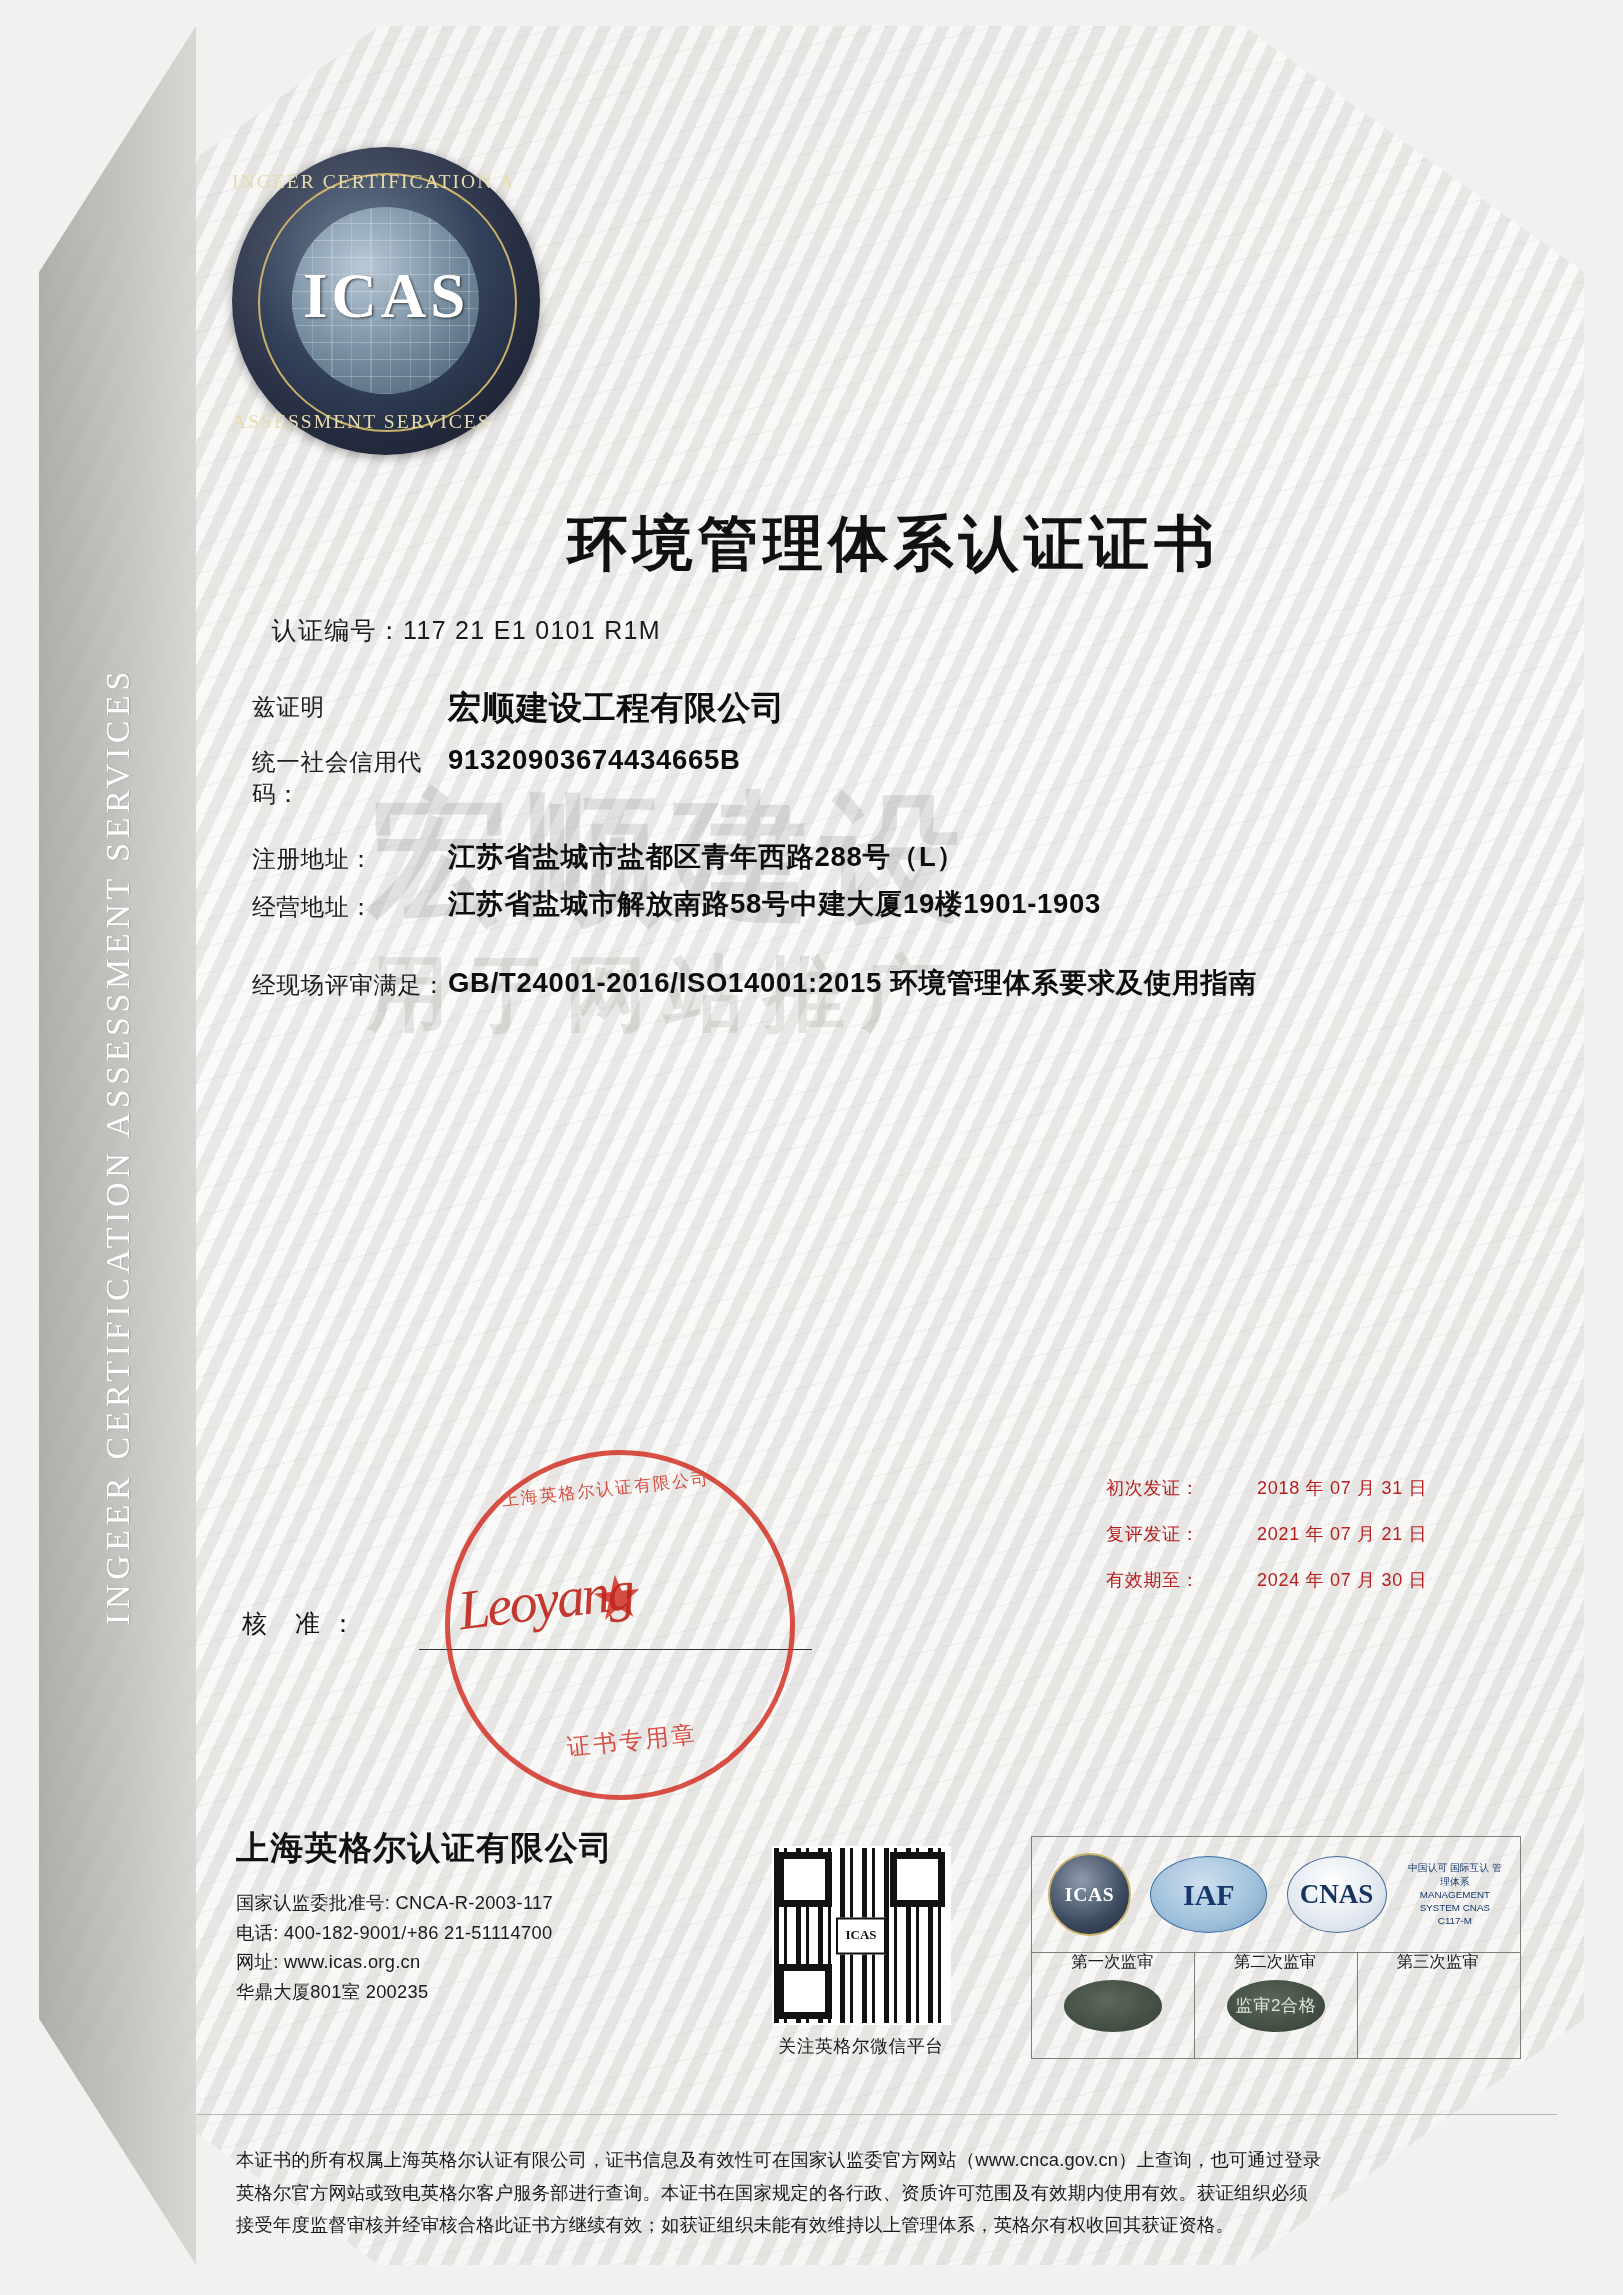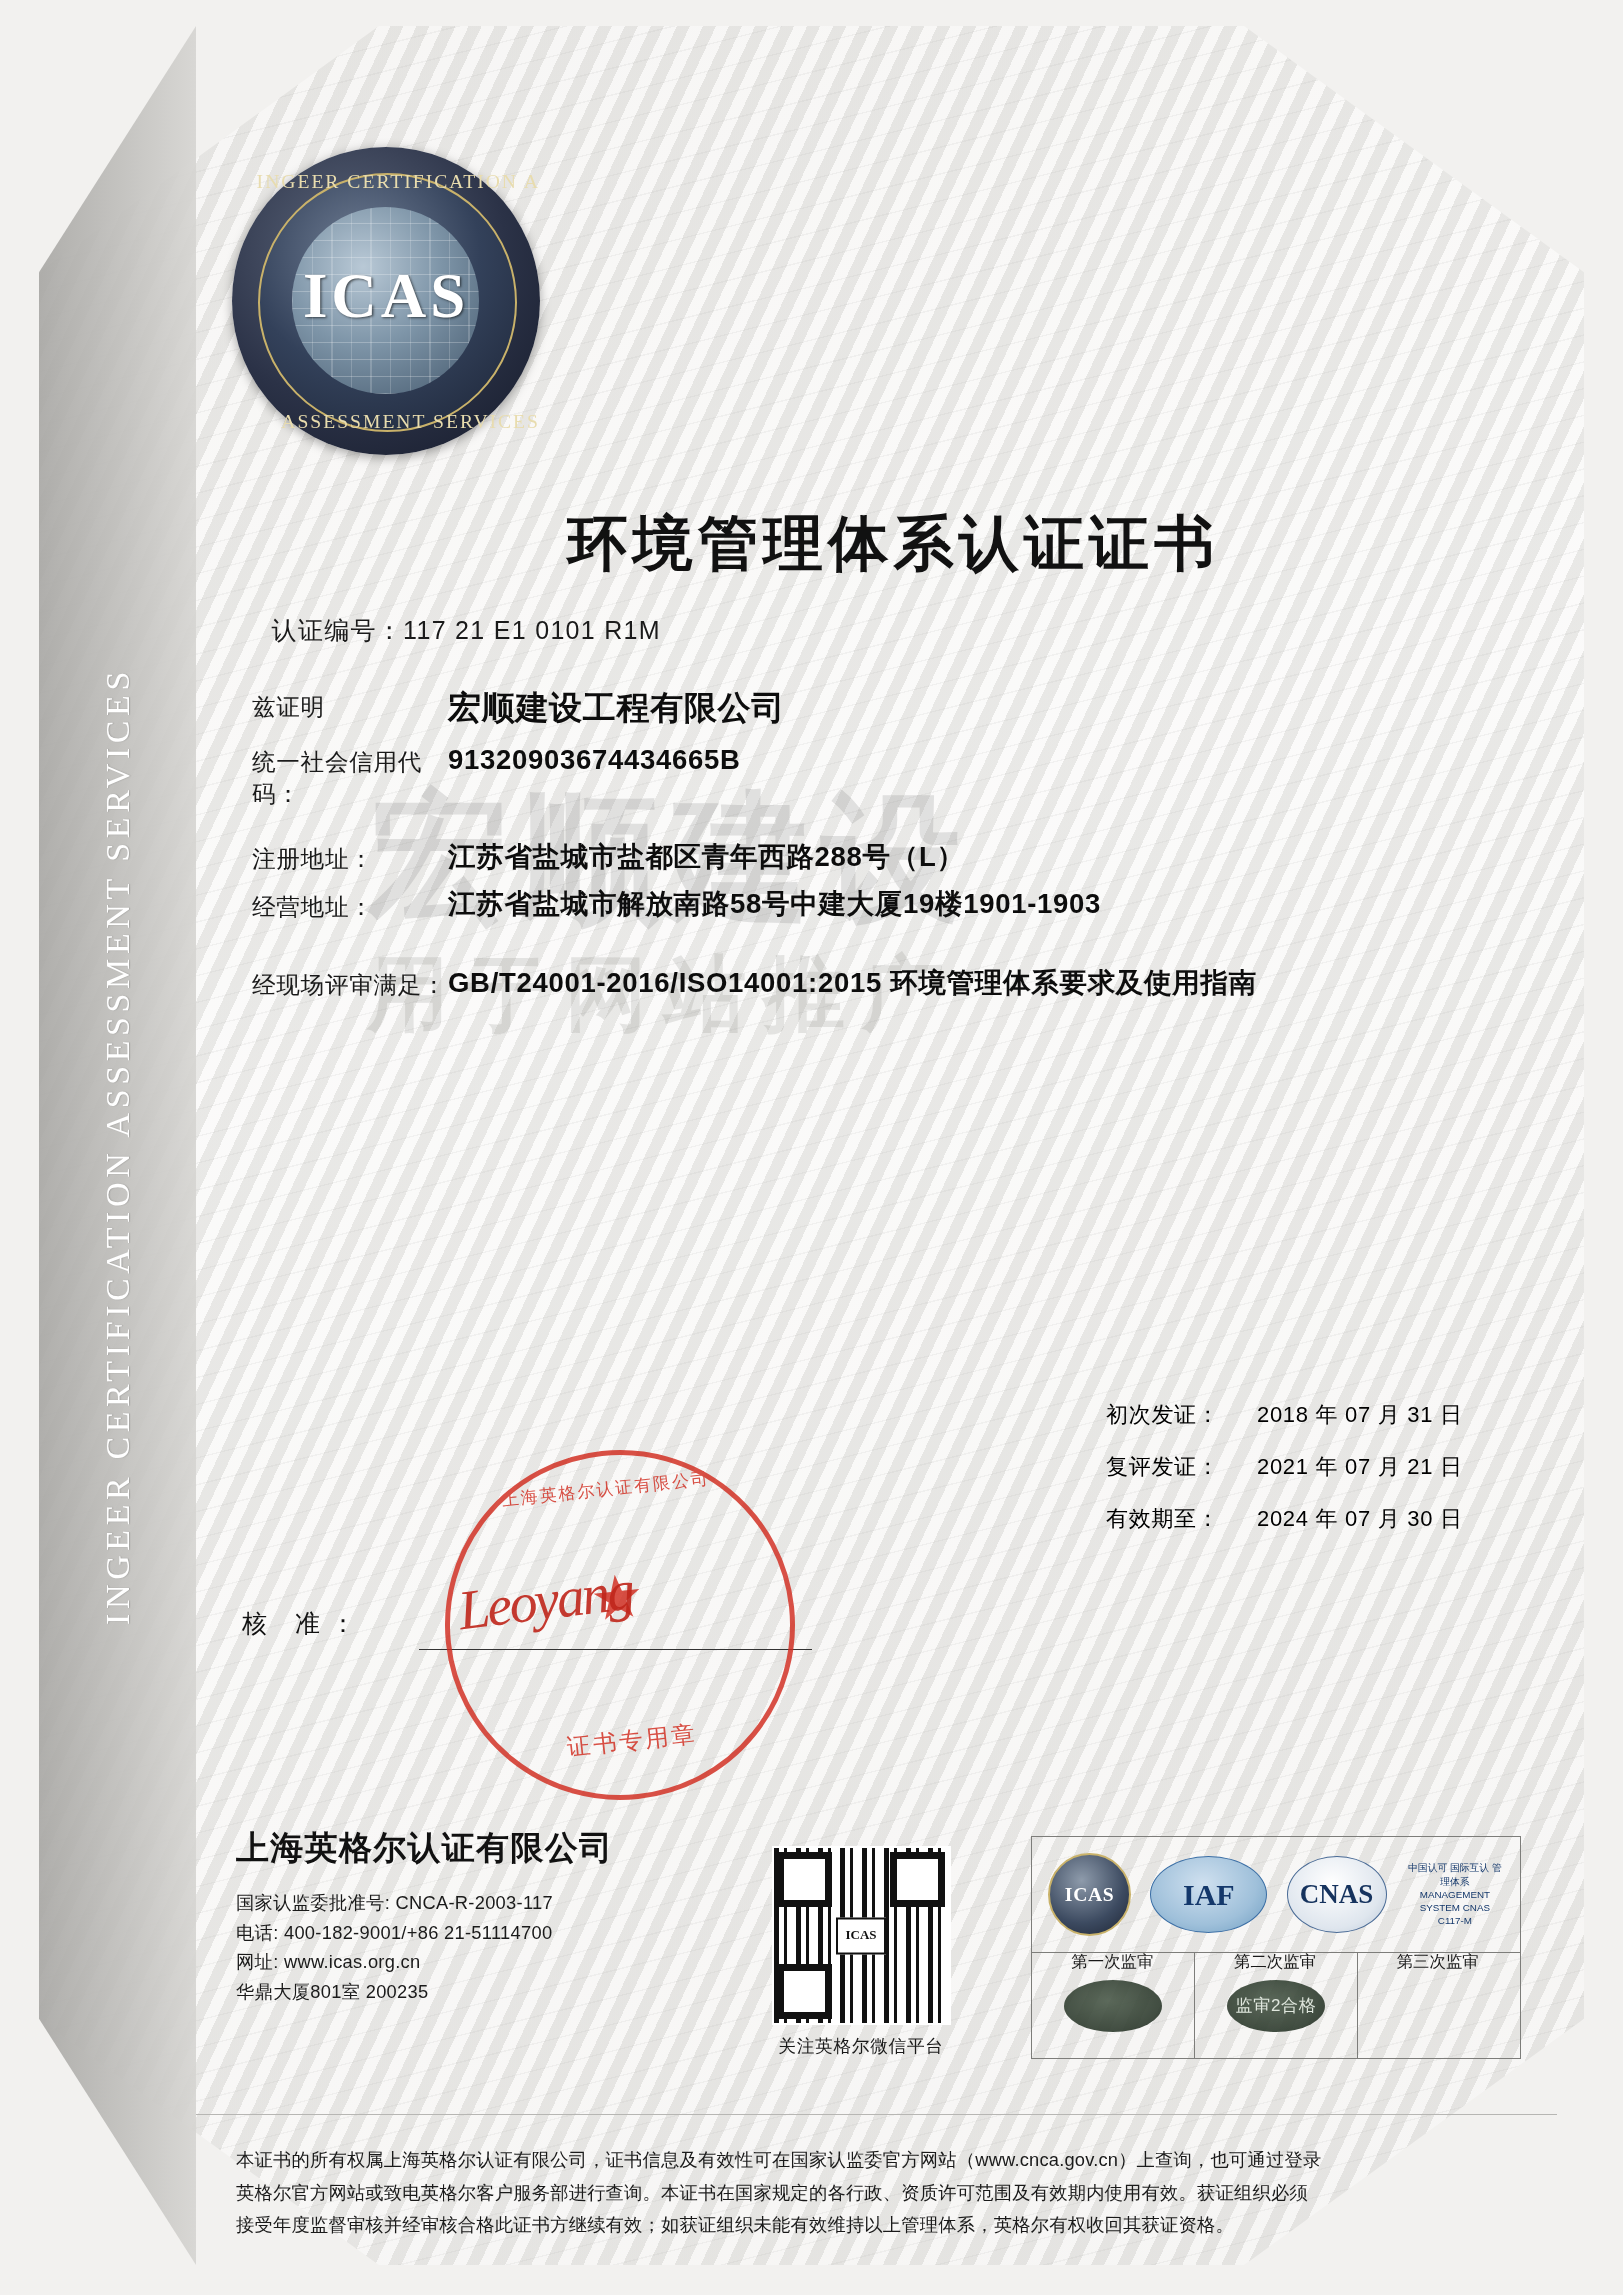--- a/index.html
+++ b/index.html
@@ -161,21 +161,21 @@
     font-family: "Liberation Serif", serif;
     font-size: 63px;
     font-weight: bold;
     letter-spacing: 3.9px;
     color: #ffffff;
     text-shadow: 1.3px 1.3px 2.6px rgba(0,0,0,0.6);
   }
   .logo .arc-top, .logo .arc-bottom {
     position: absolute;
     left: 0; right: 0;
-    text-align: right;
+    text-align: left;
     color: #e8dcae;
     font-family: "Liberation Serif", serif;
     font-size: 19.6px;
     letter-spacing: 2px;
   }
   .logo .arc-top { top: 23.6px; }
   .logo .arc-bottom { bottom: 22px; }
 
   
   .content {
@@ -227,24 +227,24 @@
     font-weight: bold;
     font-size: 27.5px;
   }
   .spacer-sm { height: 17px; }
   .spacer-md { height: 31px; }
 
   
   .dates {
     position: absolute;
     left: 1106px;
-    top: 1400px;
+    top: 1476px;
     width: 406px;
-    font-size: 22px;
-    color: #000000;
+    font-size: 18px;
+    color: #b91c1c;
   }
   .dates .d-row {
     display: flex;
     align-items: baseline;
     margin-bottom: 22px;
   }
   .dates .d-lbl {
     width: 151px;
     letter-spacing: 0.7px;
   }

